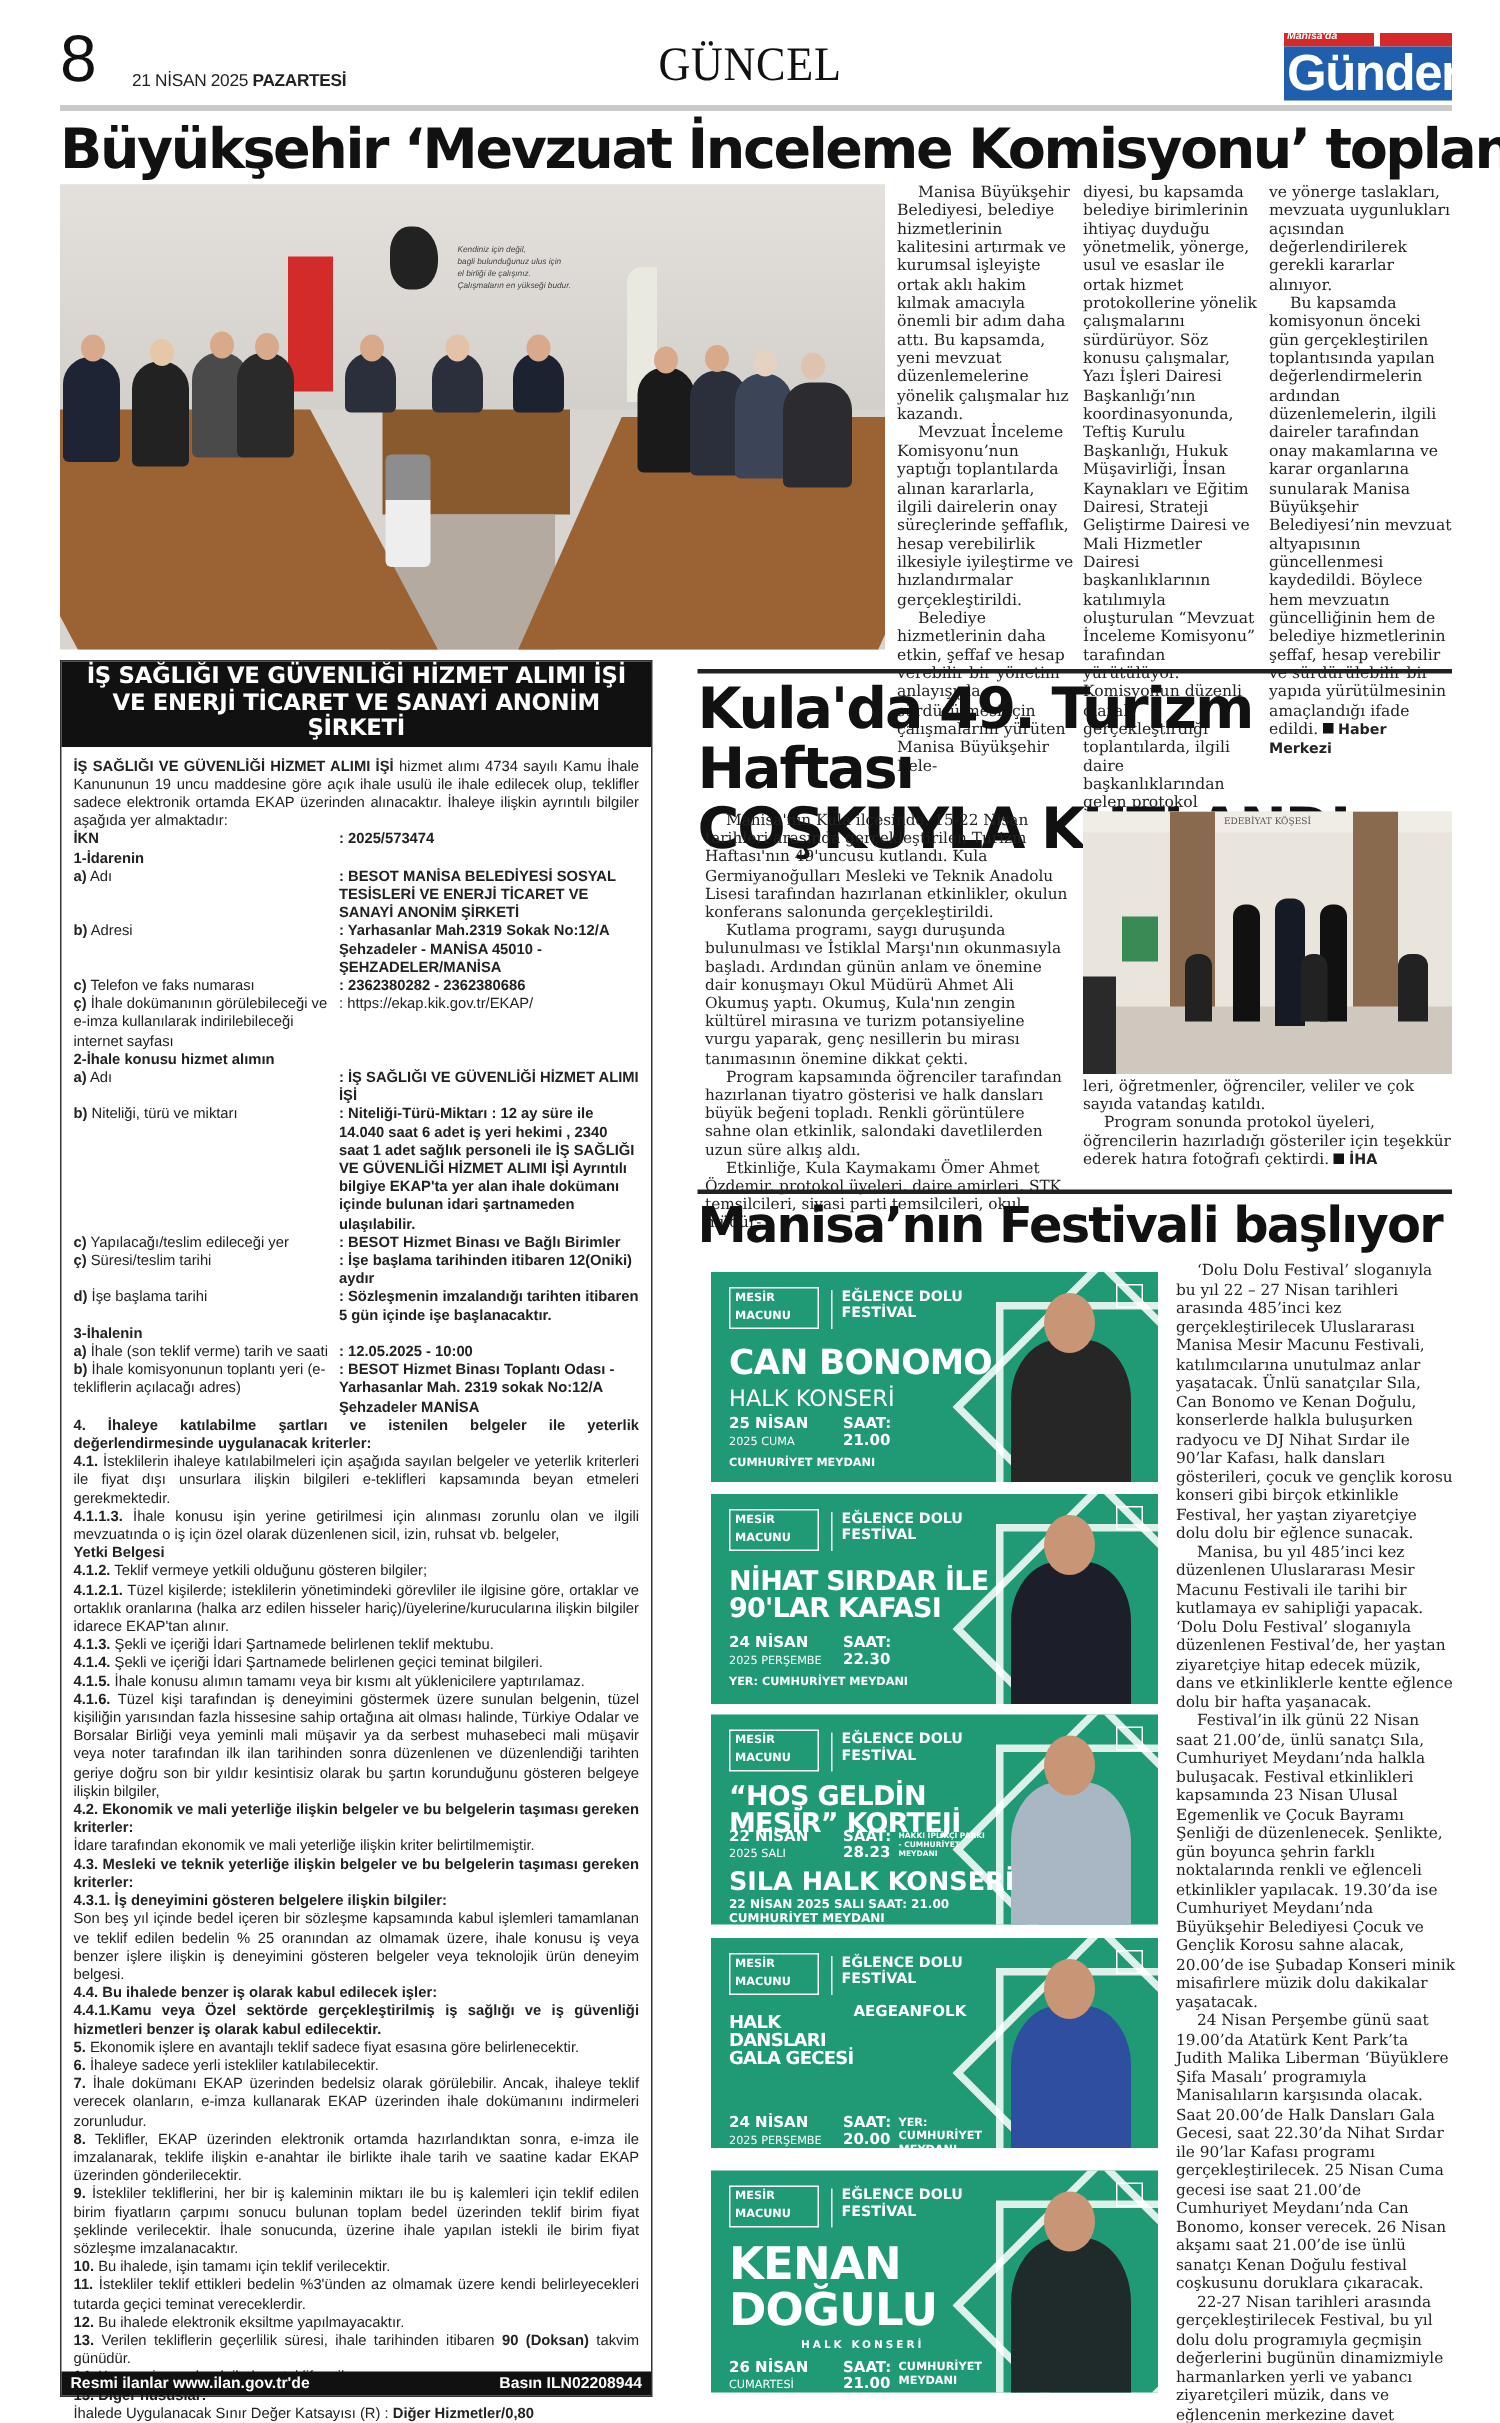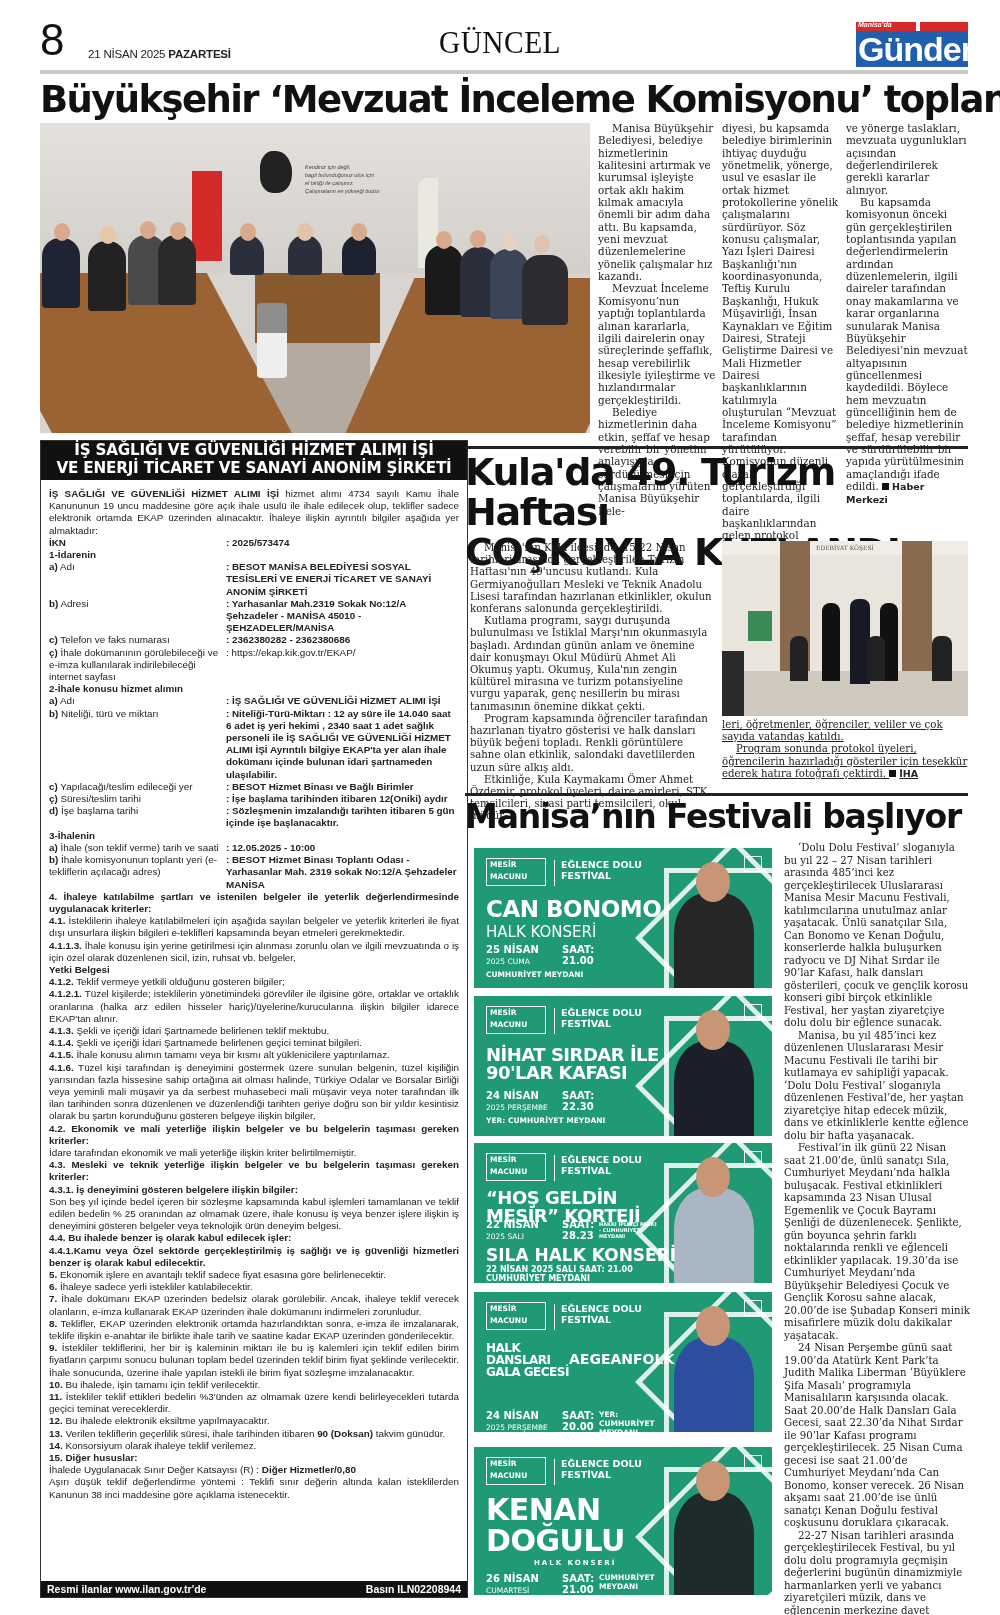--- a/index.html
+++ b/index.html
@@ -31,21 +31,21 @@
   .person { position:absolute; width:38px; height:70px; border-radius:18px 18px 4px 4px; background:#2b2f3b; }
   .head { position:absolute; width:16px; height:18px; border-radius:50%; background:#d8a98a; }
   .purifier { position:absolute; left:217px; top:180px; width:30px; height:75px; background:linear-gradient(#8d8d8d 40%,#eee 40%); border-radius:4px; }
   
   .col { position:absolute; font-size:10.4px; line-height:12.35px; text-align:left; color:#222; }
   .col p { margin:0; text-indent:14px; }
   .col p.noindent { text-indent:0; }
   .byline { font-family:"DejaVu Sans",sans-serif; font-weight:700; font-size:9.5px; }
   .byline::before { content:""; display:inline-block; width:7px; height:7px; background:#111; margin-right:3px; vertical-align:0; }
   
-  .ad { left:40px; top:440px; width:428px; height:1158px; border:1px solid #333; box-sizing:border-box; font-family:"Liberation Sans", sans-serif; }
+  .ad { left:40px; top:440px; width:395px; height:1158px; border:1px solid #333; box-sizing:border-box; font-family:"Liberation Sans", sans-serif; }
   .ad-head { background:#111; color:#fff; text-align:center; font-family:"DejaVu Sans",sans-serif; font-weight:700; font-size:15.2px; line-height:17.5px; padding:1px 0 3px 0; letter-spacing:-0.2px; }
   .ad-body { padding:8px 8px 0 8px; font-size:9.85px; line-height:12.2px; color:#222; }
   .ad-body p { margin:0; text-align:justify; }
   .kv { display:flex; }
   .kv .k { width:177px; flex:none; }
   .kv .v { flex:1; }
   .b { font-weight:700; }
   .ad-foot { position:absolute; left:0; bottom:0; width:100%; height:16px; background:#111; color:#fff; font-weight:700; font-size:10.5px; line-height:16px; display:flex; justify-content:space-between; padding:0 6px; box-sizing:border-box; }
   
   .rule-mid { left:465px; top:446px; width:503px; height:3px; background:#222; }
@@ -258,21 +258,21 @@
   <div style="position:absolute;left:0;top:130px;width:100%;height:45px;background:#cfc8be;"></div>
   <div style="position:absolute;left:26px;top:70px;width:24px;height:30px;background:#3a8a55;"></div>
   <div style="position:absolute;left:100px;top:62px;width:18px;height:78px;background:#111;border-radius:8px 8px 0 0;"></div>
   <div style="position:absolute;left:128px;top:58px;width:20px;height:85px;background:#161a24;border-radius:8px 8px 0 0;"></div>
   <div style="position:absolute;left:158px;top:62px;width:18px;height:78px;background:#111;border-radius:8px 8px 0 0;"></div>
   <div style="position:absolute;left:68px;top:95px;width:18px;height:45px;background:#222;border-radius:8px 8px 0 0;"></div>
   <div style="position:absolute;left:145px;top:95px;width:18px;height:45px;background:#222;border-radius:8px 8px 0 0;"></div>
   <div style="position:absolute;left:210px;top:95px;width:20px;height:45px;background:#222;border-radius:8px 8px 0 0;"></div>
   <div style="position:absolute;left:0;top:110px;width:22px;height:65px;background:#2a2a2a;"></div>
 </div>
-<div class="col" style="left:722px;top:719px;width:246px;font-size:10.2px;line-height:12.2px;text-decoration:underline;">
+<div class="col" style="left:722px;top:719px;width:246px;font-size:10.2px;line-height:12.2px;">
   <p class="noindent">leri, öğretmenler, öğrenciler, veliler ve çok sayıda vatandaş katıldı.</p>
   <p><span>Program sonunda protokol üyeleri, öğrencilerin hazırladığı gösteriler için teşekkür ederek hatıra fotoğrafı çektirdi.</span> <span class="byline">İHA</span></p>
 </div>
 
 <div class="abs rule-mid2"></div>
 <div class="abs headline3">Manisa’nın Festivali başlıyor</div>
 
 <div id="posters">
     <div class="poster" style="top: 848px; height: 140px; background: rgb(31, 154, 117);">
       <div class="star" style="left:190px;top:20px"></div>
@@ -367,21 +367,21 @@
       <div class="tagline">
         <div>EĞLENCE DOLU</div>
         <div>FESTİVAL</div>
       </div>
       <div class="unesco"></div>
       <div class="title" style="top:50px;font-size:12px">
         <div>HALK</div>
         <div>DANSLARI</div>
         <div>GALA GECESİ</div>
       </div>
-      <div class="sub" style="top:59px;left:95px;font-size:14px;font-weight:700">AEGEANFOLK</div>
+      <div class="sub" style="top:44px;left:95px;font-size:10px;font-weight:700">AEGEANFOLK</div>
       <div class="date-l" style="top:118px"><div>24 NİSAN</div><small>2025 PERŞEMBE</small></div>
       <div class="time" style="left:88px;top:118px">
         <div>SAAT:</div>
         <div>20.00</div>
       </div>
       <div class="place" style="left:125px;top:118px;width:70px">YER: CUMHURİYET MEYDANI</div>
     </div>
     <div class="poster" style="top: 1447px; height: 148px; background: rgb(31, 154, 117);">
       <div class="star" style="left:190px;top:20px"></div>
       <div class="star2" style="left:190px;top:20px"></div>

